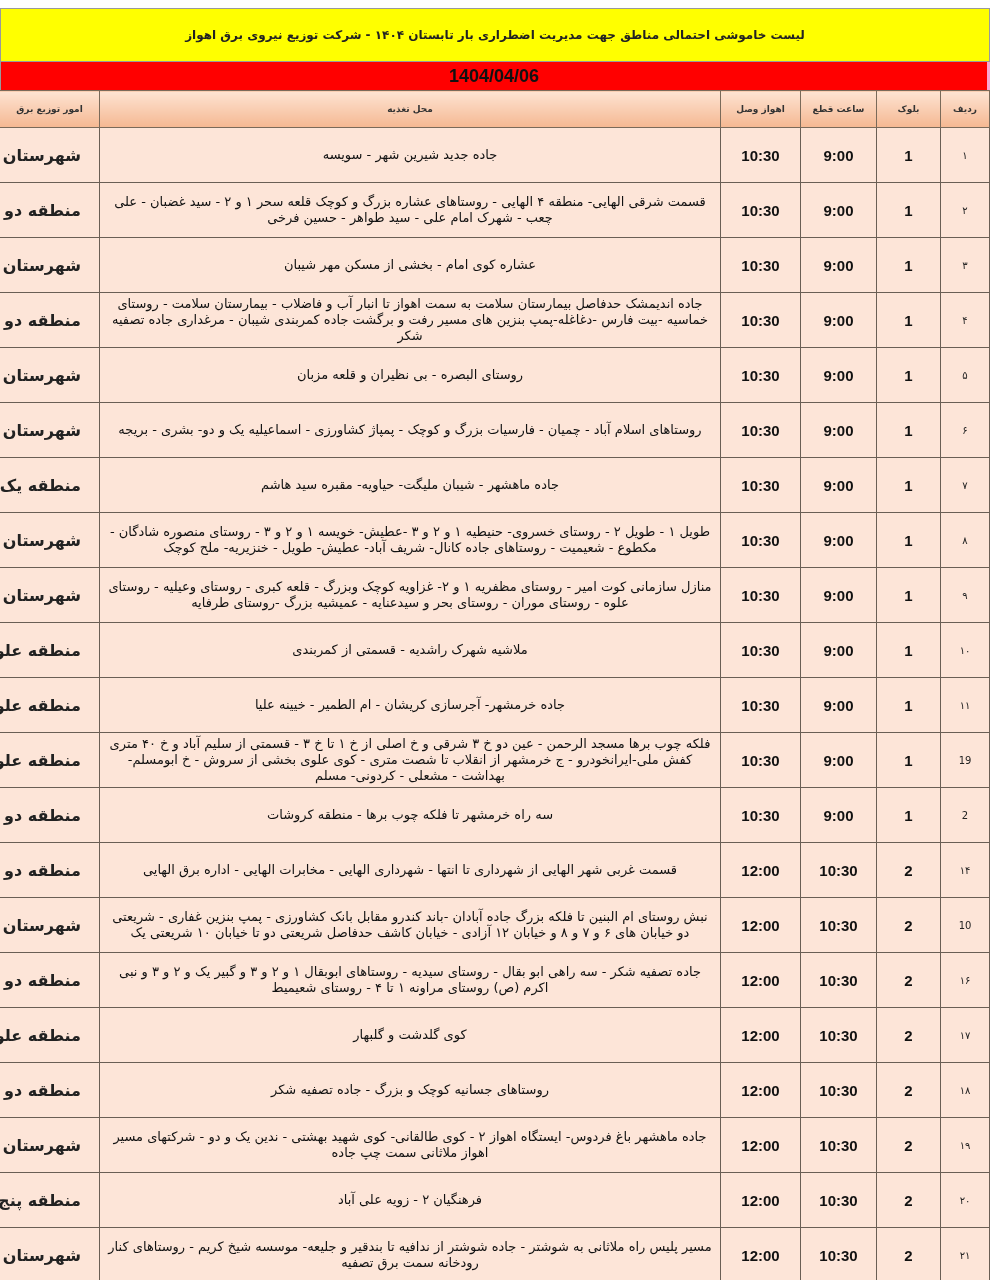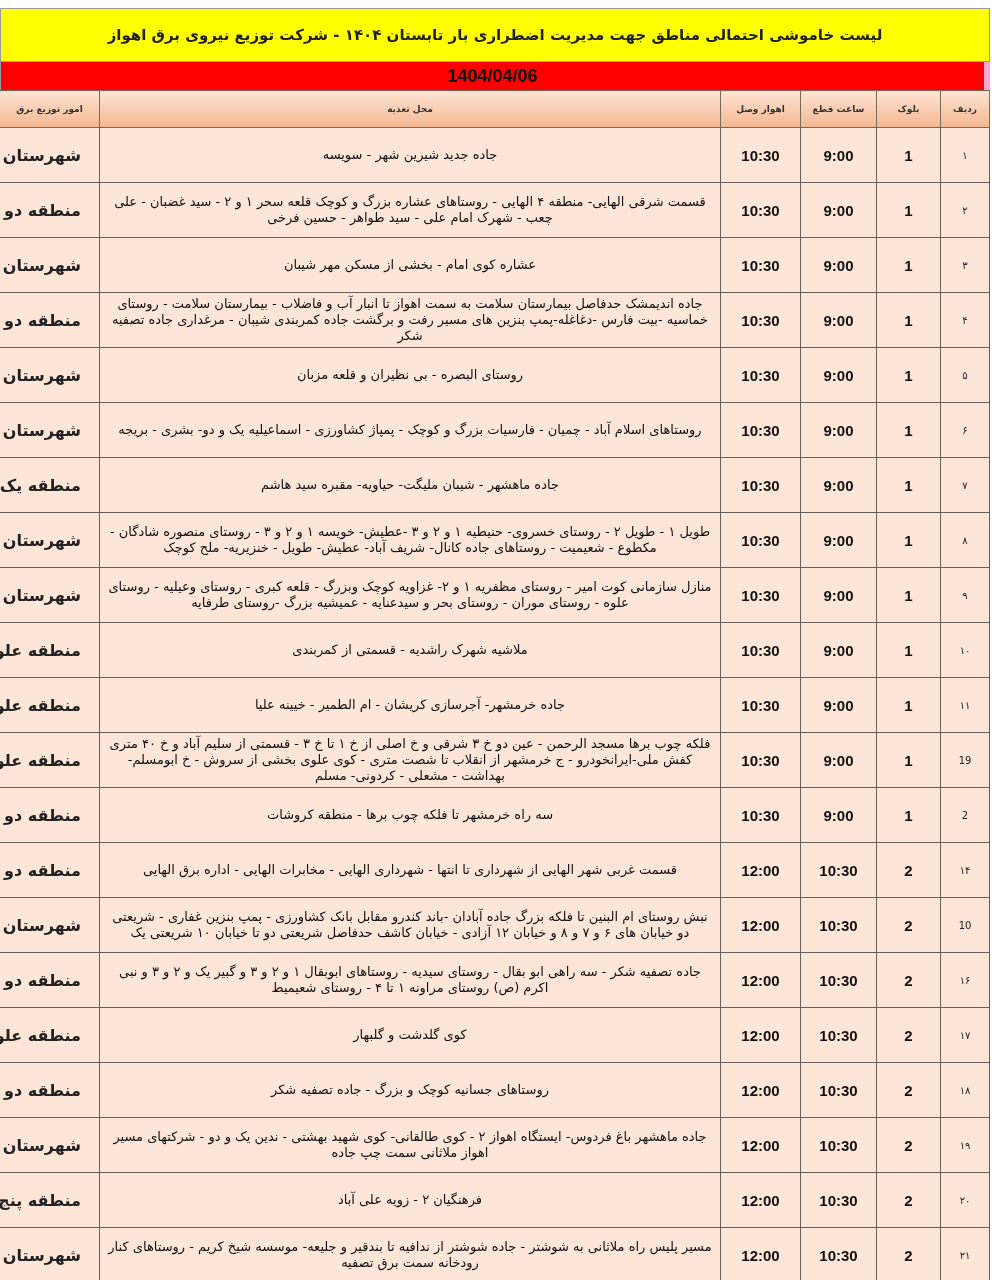--- a/index.html
+++ b/index.html
@@ -1,24 +1,24 @@
 <!DOCTYPE html>
 <html><head>
 <meta charset="utf-8">
 <style>
   html, body { margin: 0; padding: 0; background: #ffffff; }
   body { width: 992px; height: 1280px; overflow: hidden; font-family: "DejaVu Sans", sans-serif; }
   .sheet { position: absolute; left: 0; top: 8px; width: 990px; direction: rtl; }
   .title-bar {
     height: 52px; background: #ffff00; border: 1px solid #9a9a9a;
     display: flex; align-items: center; justify-content: center;
-    font-weight: bold; font-size: 15px; color: #222;
+    font-weight: bold; font-size: 12px; color: #222;
   }
   .date-bar {
-    height: 28px; background: #ff0000; border-left: 1px solid #9a9a9a; border-right: 6px solid #f9a8d4;
+    height: 28px; background: #ff0000; border-left: 1px solid #9a9a9a; border-right: 3px solid #f9a8d4;
     display: flex; align-items: center; justify-content: center;
     font-family: "Liberation Sans", sans-serif; font-weight: bold; font-size: 18px; color: #111; direction: ltr;
   }
   table { border-collapse: collapse; width: 990px; table-layout: fixed; }
   th {
     height: 20px; font-size: 9px; font-weight: bold; color: #333;
     background: linear-gradient(to bottom, #fde3d2 0%, #f5b892 100%);
     border: 1px solid #7a6a5a; padding: 8px;
   }
   td {

